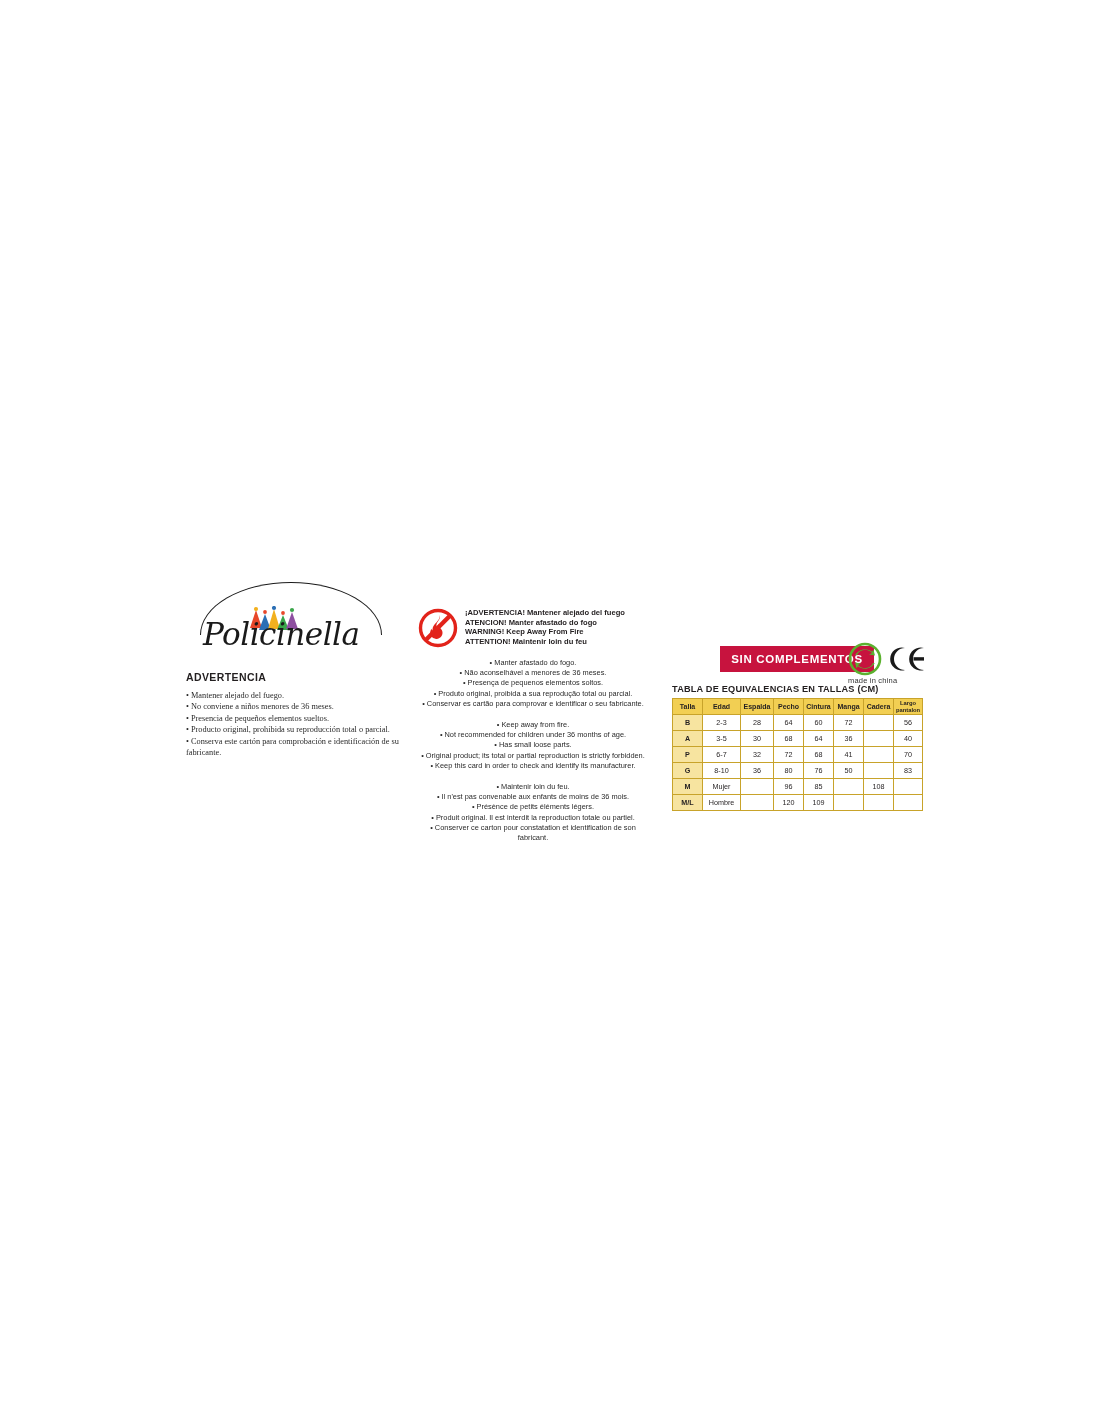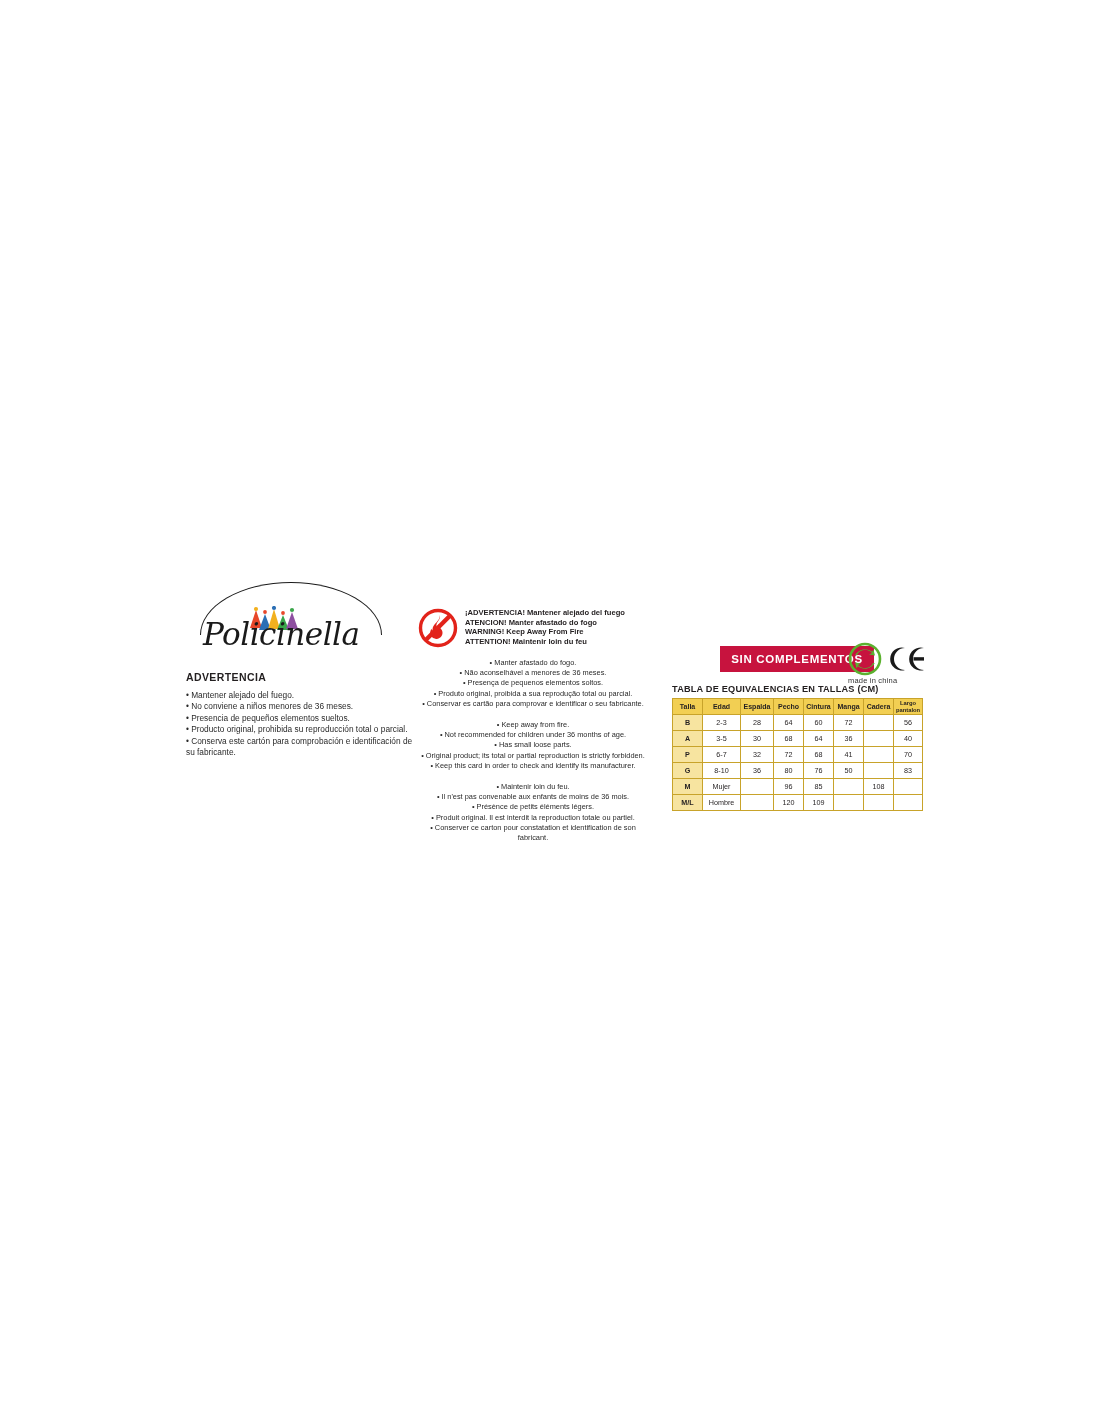--- a/index.html
+++ b/index.html
@@ -82,21 +82,21 @@
     font-size: 10.5px;
     font-weight: bold;
     letter-spacing: 0.4px;
   }
   .bullets {
     margin-top: 7px;
     font-size: 8.3px;
     line-height: 11.4px;
     color: #2a2a2a;
   }
-  .bullets div { white-space: nowrap; }
+  .bullets div { white-space: nowrap; font-family: Liberation Serif, serif; }
   .bullets div.wrap { white-space: normal; }
 
   
   .col-mid {
     position: absolute;
     left: 418px;
     top: 606px;
     width: 230px;
   }
   .warn-head {

